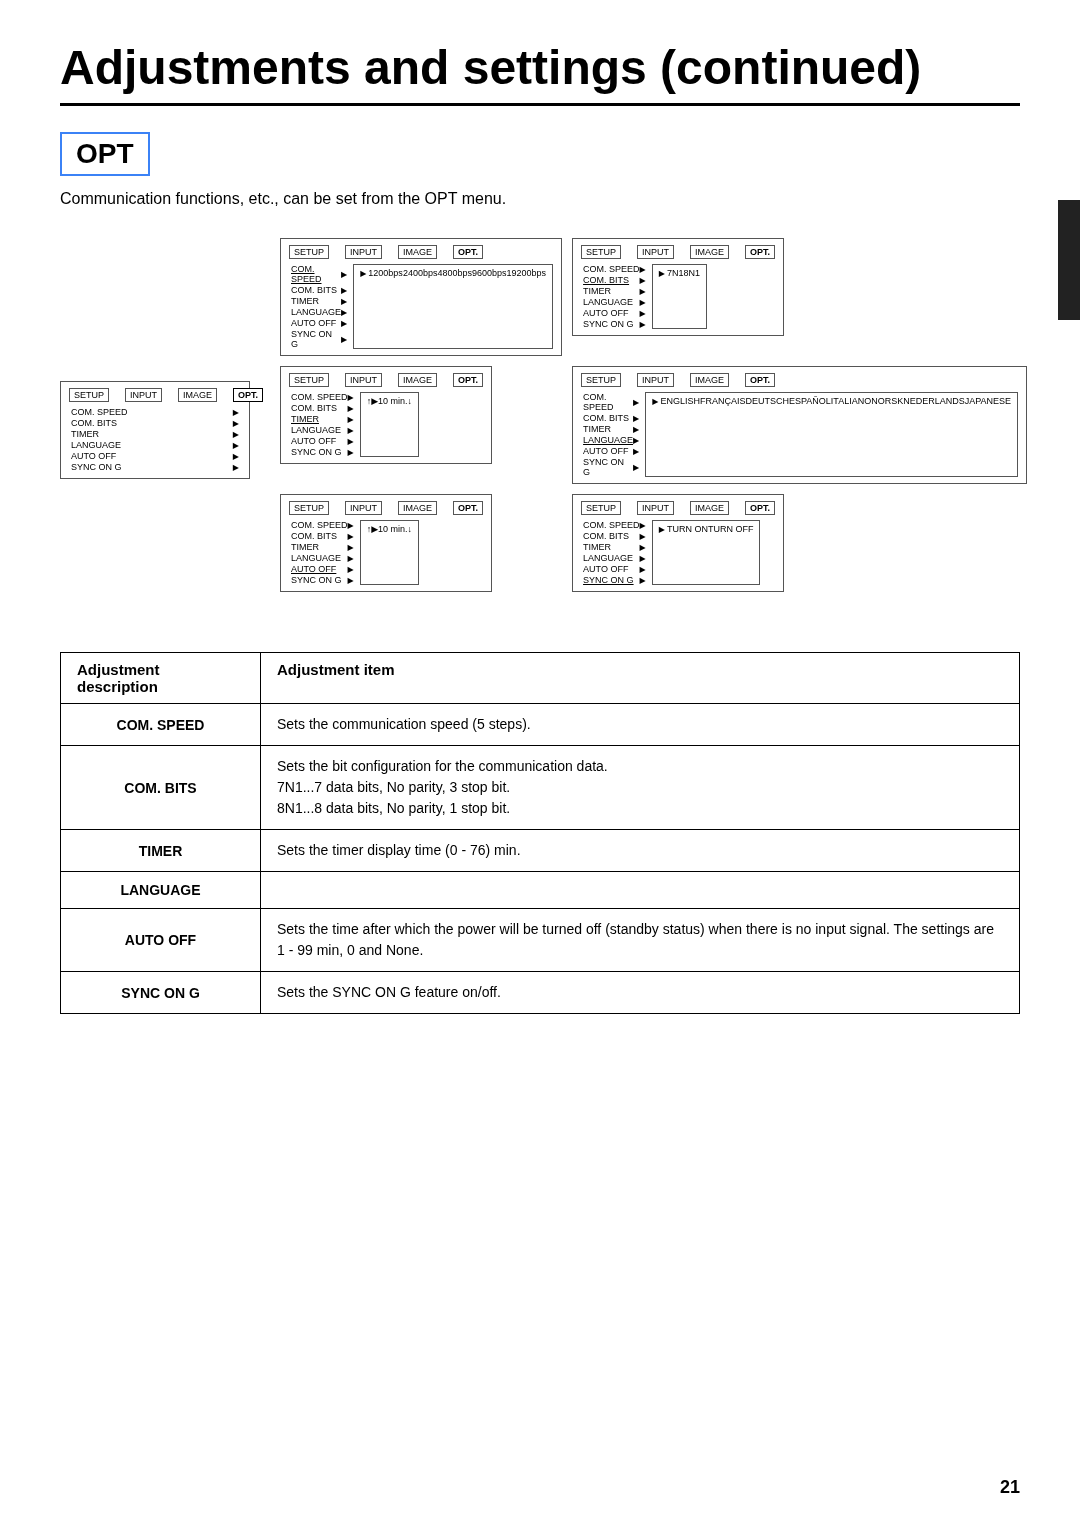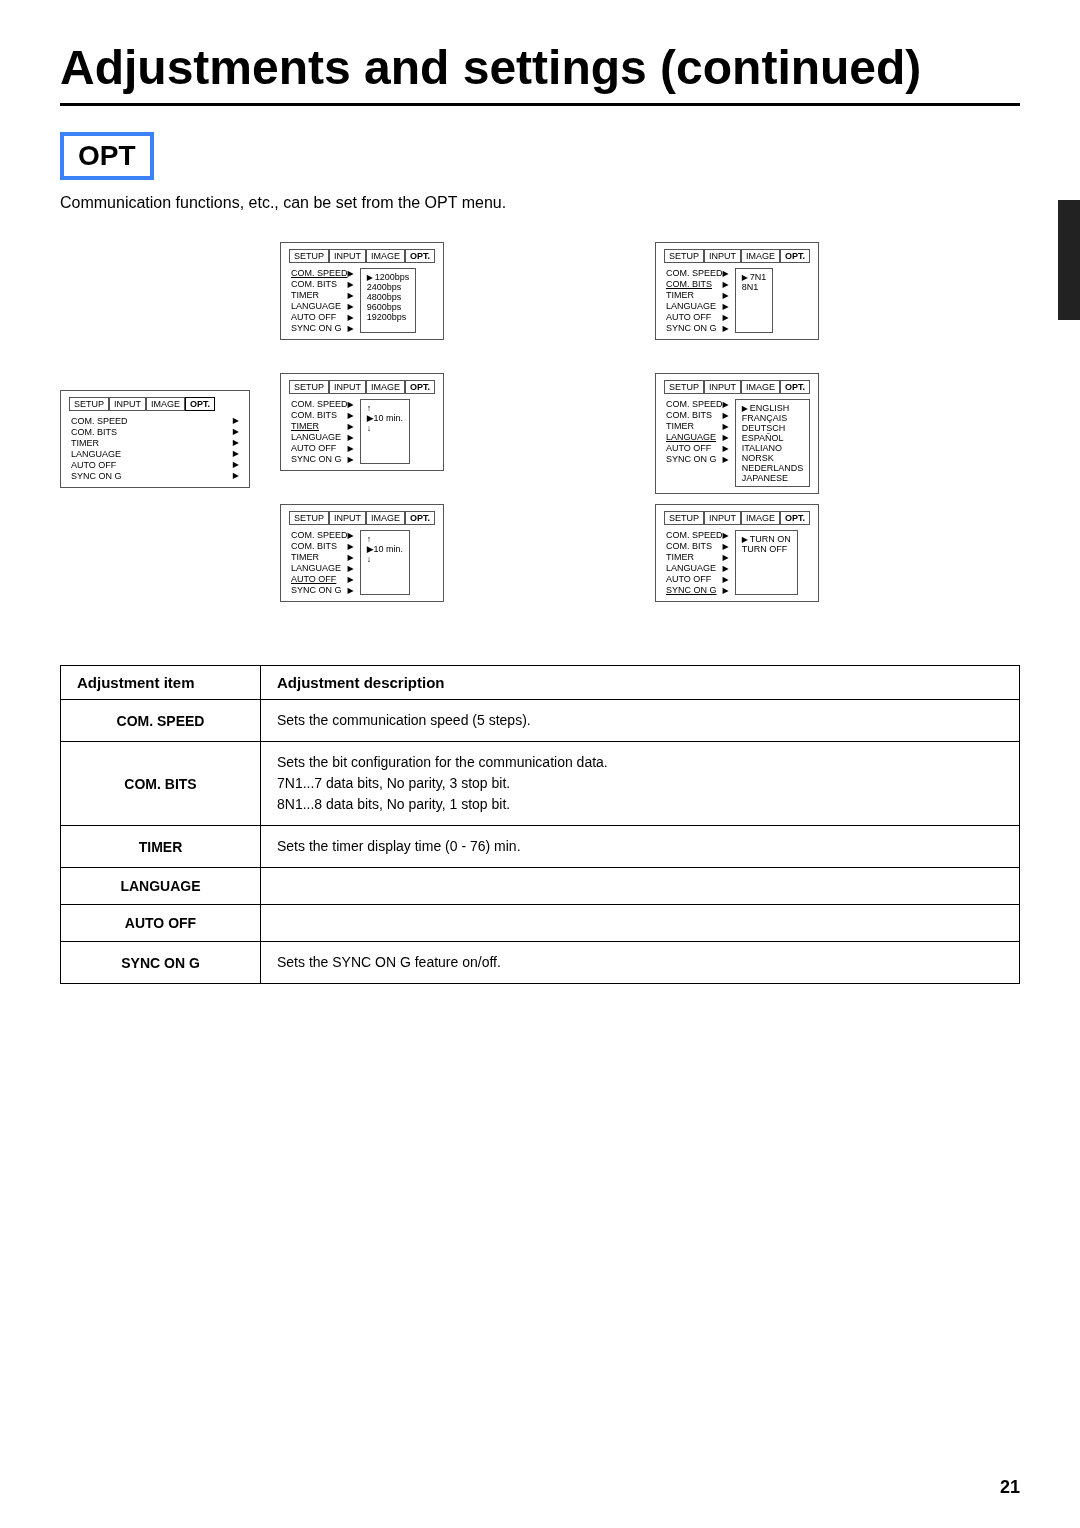--- a/index.html
+++ b/index.html
@@ -15,21 +15,21 @@
 
     h1 {
       font-size: 48px;
       font-weight: bold;
       margin-bottom: 8px;
       border-bottom: 3px solid #000;
       padding-bottom: 8px;
     }
 
     .opt-box {
-      border: 4px solid #3b82f6;
+      border: 2px solid #3b82f6;
       display: inline-block;
       padding: 4px 14px;
       font-size: 28px;
       font-weight: bold;
       margin: 18px 0 14px 0;
     }
 
     .intro-text {
       font-size: 16px;
       margin-bottom: 30px;
@@ -71,21 +71,21 @@
     .menu-box-left {
       border: 1px solid #555;
       padding: 6px 8px;
       font-size: 10px;
       background: #fff;
       width: 190px;
     }
 
     .menu-tabs {
       display: flex;
-      gap: 0;
+      gap: 16px;
       margin-bottom: 5px;
       font-size: 9px;
     }
 
     .menu-tab {
       border: 1px solid #555;
       padding: 1px 4px;
       font-size: 9px;
       background: #fff;
     }
@@ -197,21 +197,21 @@
       display: flex;
       align-items: flex-start;
       gap: 8px;
     }
 
     .submenu-popup {
       border: 1px solid #555;
       padding: 3px 6px;
       font-size: 9px;
       display: flex;
-      flex-direction: column;
+      flex-direction: row;
     }
   </style>
 </head>
 <body>
 
 
 
 
 <div class="side-tab"></div>
 
@@ -534,42 +534,43 @@
         </div>
       </div>
     </div>
 
   </div>
 </div>
 
 
 <div class="table-area">
   <div class="table-header">
+    <div class="table-header-item">Adjustment description</div>
     <div class="table-header-item">Adjustment item</div>
-    <div class="table-header-item">Adjustment description</div>
   </div>
   <div class="table-row">
     <div class="table-cell-label">COM. SPEED</div>
     <div class="table-cell-desc">Sets the communication speed (5 steps).</div>
   </div>
   <div class="table-row">
     <div class="table-cell-label">COM. BITS</div>
     <div class="table-cell-desc" style="white-space:pre-line;">Sets the bit configuration for the communication data.
 7N1...7 data bits, No parity, 3 stop bit.
 8N1...8 data bits, No parity, 1 stop bit.</div>
   </div>
   <div class="table-row">
     <div class="table-cell-label">TIMER</div>
     <div class="table-cell-desc">Sets the timer display time (0 - 76) min.</div>
   </div>
   <div class="table-row">
     <div class="table-cell-label">LANGUAGE</div>
   </div>
   <div class="table-row">
     <div class="table-cell-label">AUTO OFF</div>
+    <div class="table-cell-desc">Sets the time after which the power will be turned off (standby status) when there is no input signal. The settings are 1 - 99 min, 0 and None.</div>
   </div>
   <div class="table-row">
     <div class="table-cell-label">SYNC ON G</div>
     <div class="table-cell-desc">Sets the SYNC ON G feature on/off.</div>
   </div>
 </div>
 
 
 <div class="page-number">21</div>
 

